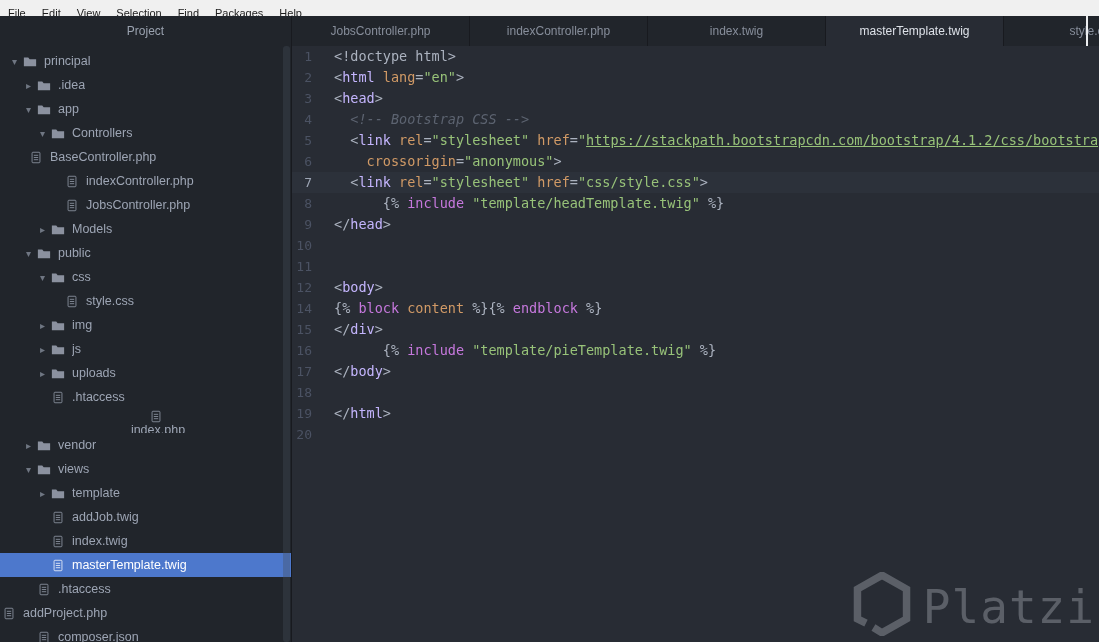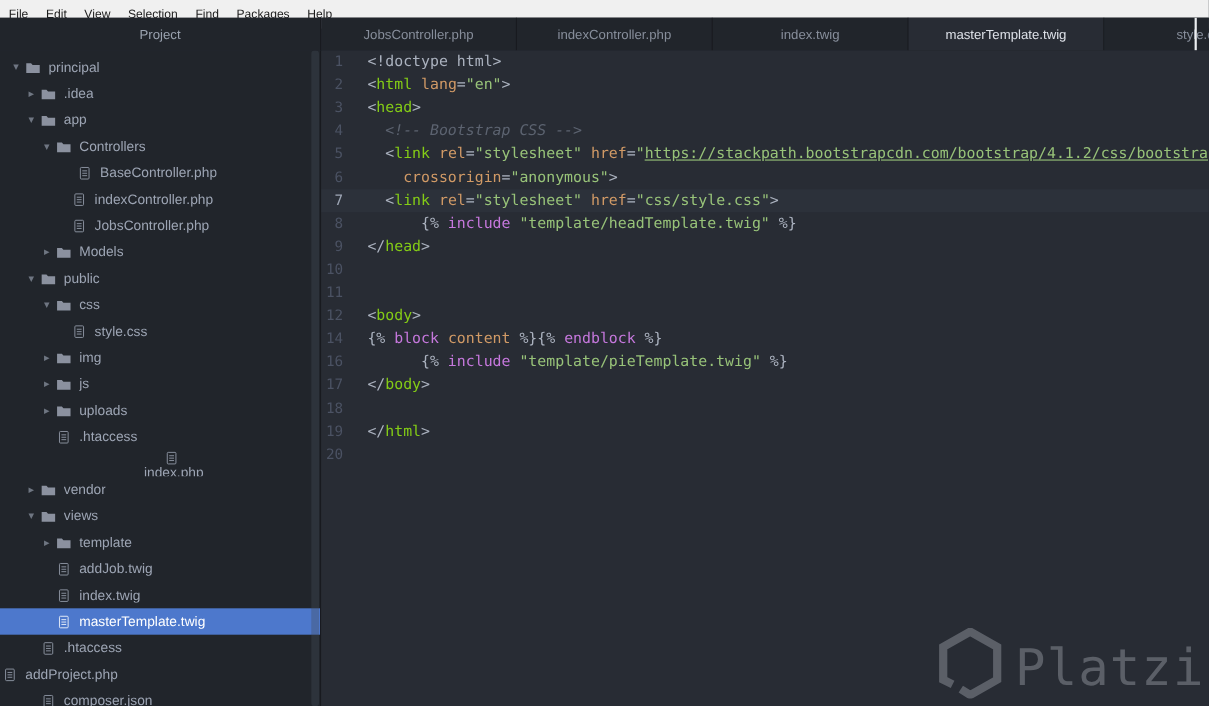--- a/index.html
+++ b/index.html
@@ -41,21 +41,21 @@
   
   .editor { flex:1; position:relative; overflow:hidden; background:#282c34;
             font-family:"DejaVu Sans Mono", monospace; font-size:13.5px; line-height:21px; color:#abb2bf; }
   .code-line { display:flex; height:21px; white-space:pre; }
   .code-line.current { background:#2c313a; }
   .gutter { flex:none; width:20px; text-align:right; color:#4b5263; font-size:13px; }
   .code-line.current .gutter { color:#9da5b4; }
   .code { padding-left:22px; white-space:pre; }
 
   .t-p    { color:#abb2bf; }
-  .t-tag  { color:#84cc16; }
+  .t-tag  { color:#c4b5fd; }
   .t-attr { color:#d19a66; }
   .t-str  { color:#98c379; }
   .t-link { color:#98c379; text-decoration:underline; }
   .t-com  { color:#5c6370; font-style:italic; }
   .t-kw   { color:#c678dd; }
 
   
   .watermark { position:absolute; right:4px; bottom:0; display:flex; align-items:center; gap:12px;
                color:rgba(186,192,200,0.35); pointer-events:none; }
   .watermark svg { width:58px; height:64px; }
@@ -128,21 +128,21 @@
         </div>
         <div class="tree-row" style="padding-left: 36px;">
           <span class="chev">▾</span>
           <span class="icon">
             <svg viewBox="0 0 16 14">
               <path fill="currentColor" opacity="0.85" d="M1 2.5 L6 2.5 L7.6 4.3 L15 4.3 L15 12.5 L1 12.5 Z"></path>
             </svg>
           </span>
           <span class="tree-label">Controllers</span>
         </div>
-        <div class="tree-row" style="padding-left: 68px;">
+        <div class="tree-row" style="padding-left: 27px;">
           <span class="icon">
             <svg viewBox="0 0 16 14" fill="none" stroke="currentColor" opacity="0.85">
               <rect x="3.5" y="1" width="9" height="12" rx="1"></rect>
               <line x1="5.5" y1="4.5" x2="10.5" y2="4.5"></line>
               <line x1="5.5" y1="7" x2="10.5" y2="7"></line>
               <line x1="5.5" y1="9.5" x2="10.5" y2="9.5"></line>
             </svg>
           </span>
           <span class="tree-label">BaseController.php</span>
         </div>
@@ -359,20 +359,21 @@
         <div class="code-line"><div class="gutter">4</div><div class="code"><span class="t-com">  &lt;!-- Bootstrap CSS --&gt;</span></div></div>
         <div class="code-line"><div class="gutter">5</div><div class="code"><span class="t-p">  &lt;</span><span class="t-tag">link</span><span class="t-p"> </span><span class="t-attr">rel</span><span class="t-p">=</span><span class="t-str">"stylesheet"</span><span class="t-p"> </span><span class="t-attr">href</span><span class="t-p">=</span><span class="t-str">"</span><span class="t-link">https://stackpath.bootstrapcdn.com/bootstrap/4.1.2/css/bootstrap.min.css</span></div></div>
         <div class="code-line"><div class="gutter">6</div><div class="code"><span class="t-p">    </span><span class="t-attr">crossorigin</span><span class="t-p">=</span><span class="t-str">"anonymous"</span><span class="t-p">&gt;</span></div></div>
         <div class="code-line current"><div class="gutter">7</div><div class="code"><span class="t-p">  &lt;</span><span class="t-tag">link</span><span class="t-p"> </span><span class="t-attr">rel</span><span class="t-p">=</span><span class="t-str">"stylesheet"</span><span class="t-p"> </span><span class="t-attr">href</span><span class="t-p">=</span><span class="t-str">"css/style.css"</span><span class="t-p">&gt;</span></div></div>
         <div class="code-line"><div class="gutter">8</div><div class="code"><span class="t-p">      {% </span><span class="t-kw">include</span><span class="t-p"> </span><span class="t-str">"template/headTemplate.twig"</span><span class="t-p"> %}</span></div></div>
         <div class="code-line"><div class="gutter">9</div><div class="code"><span class="t-p">&lt;/</span><span class="t-tag">head</span><span class="t-p">&gt;</span></div></div>
         <div class="code-line"><div class="gutter">10</div><div class="code"></div></div>
         <div class="code-line"><div class="gutter">11</div><div class="code"></div></div>
         <div class="code-line"><div class="gutter">12</div><div class="code"><span class="t-p">&lt;</span><span class="t-tag">body</span><span class="t-p">&gt;</span></div></div>
         <div class="code-line"><div class="gutter">14</div><div class="code"><span class="t-p">{% </span><span class="t-kw">block</span><span class="t-p"> </span><span class="t-attr">content</span><span class="t-p"> %}{% </span><span class="t-kw">endblock</span><span class="t-p"> %}</span></div></div>
+        <div class="code-line"><div class="gutter">15</div><div class="code"><span class="t-p">&lt;/</span><span class="t-tag">div</span><span class="t-p">&gt;</span></div></div>
         <div class="code-line"><div class="gutter">16</div><div class="code"><span class="t-p">      {% </span><span class="t-kw">include</span><span class="t-p"> </span><span class="t-str">"template/pieTemplate.twig"</span><span class="t-p"> %}</span></div></div>
         <div class="code-line"><div class="gutter">17</div><div class="code"><span class="t-p">&lt;/</span><span class="t-tag">body</span><span class="t-p">&gt;</span></div></div>
         <div class="code-line"><div class="gutter">18</div><div class="code"></div></div>
         <div class="code-line"><div class="gutter">19</div><div class="code"><span class="t-p">&lt;/</span><span class="t-tag">html</span><span class="t-p">&gt;</span></div></div>
         <div class="code-line"><div class="gutter">20</div><div class="code"></div></div>
       </div>
     <div class="watermark">
       <span>
         <svg viewBox="0 0 52 60" fill="none" stroke="currentColor" stroke-width="7">
           <path d="M18 52 L26 57 L49 44 L49 16 L26 3 L3 16 L3 44 L11 48"></path>

